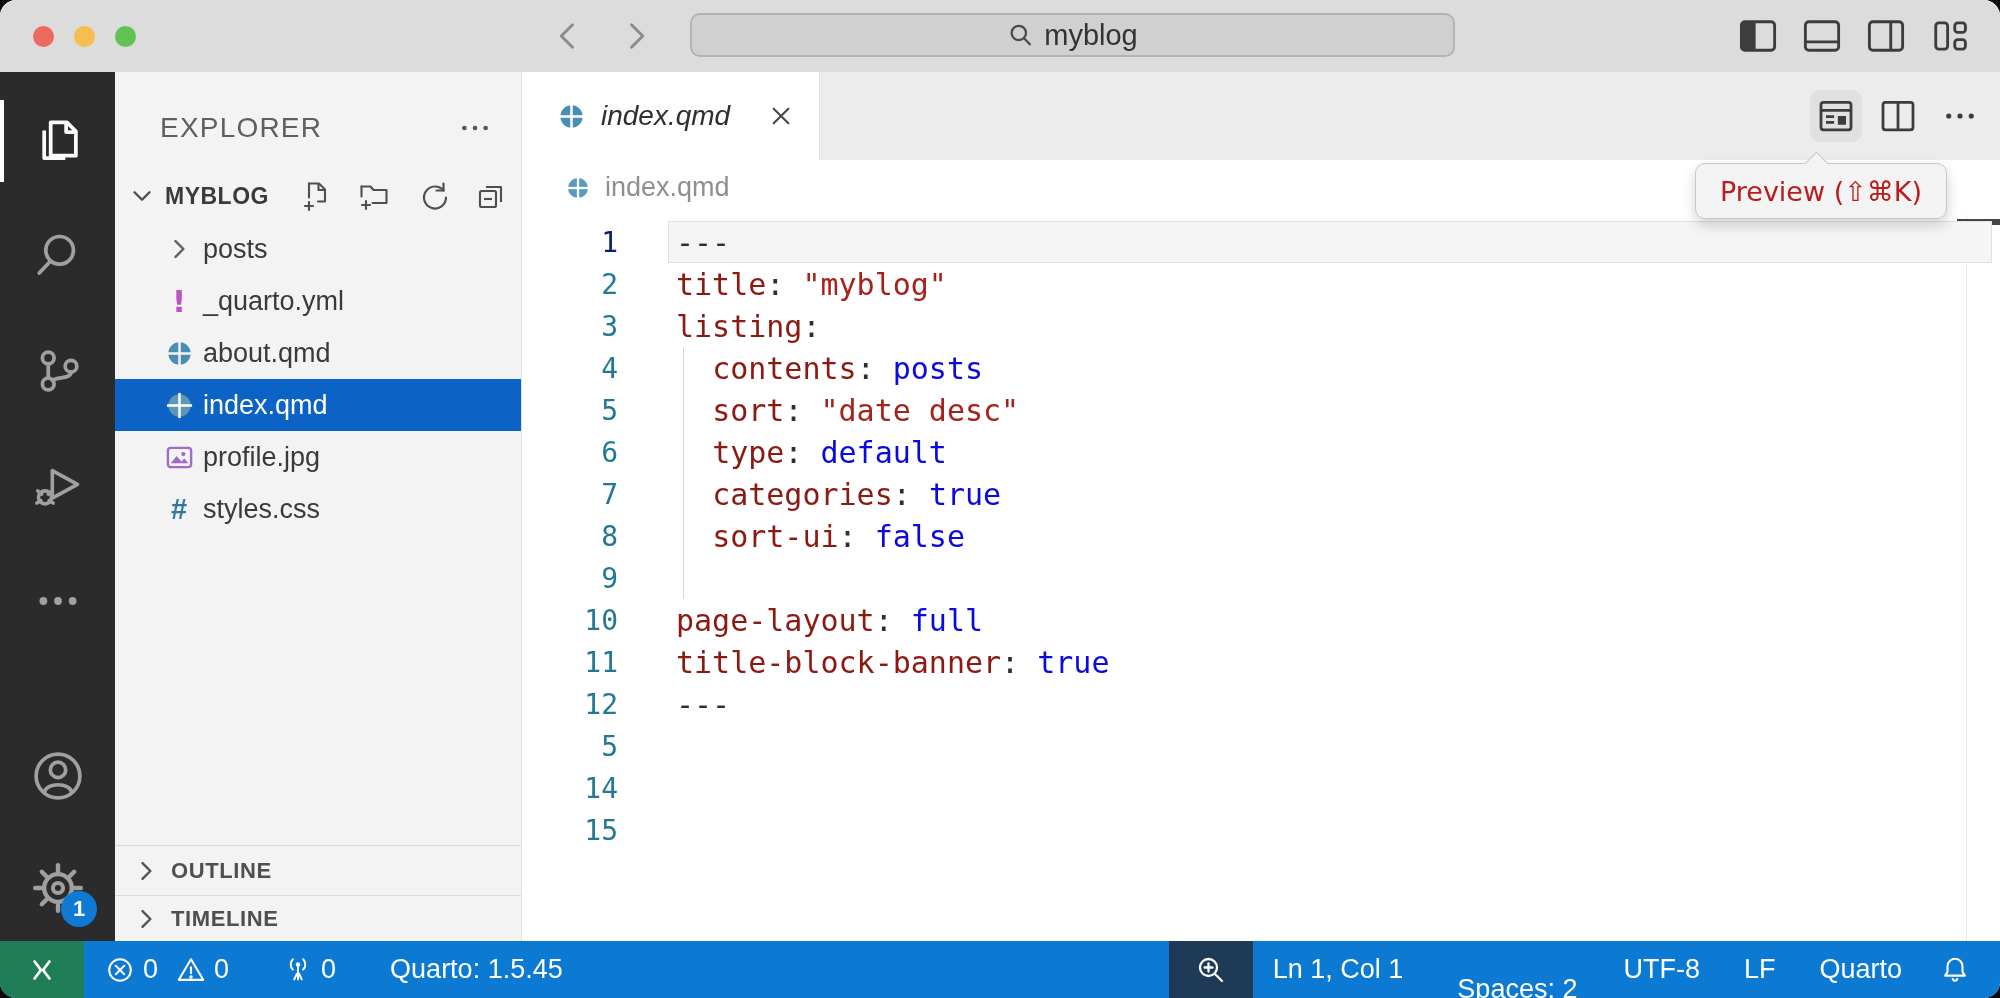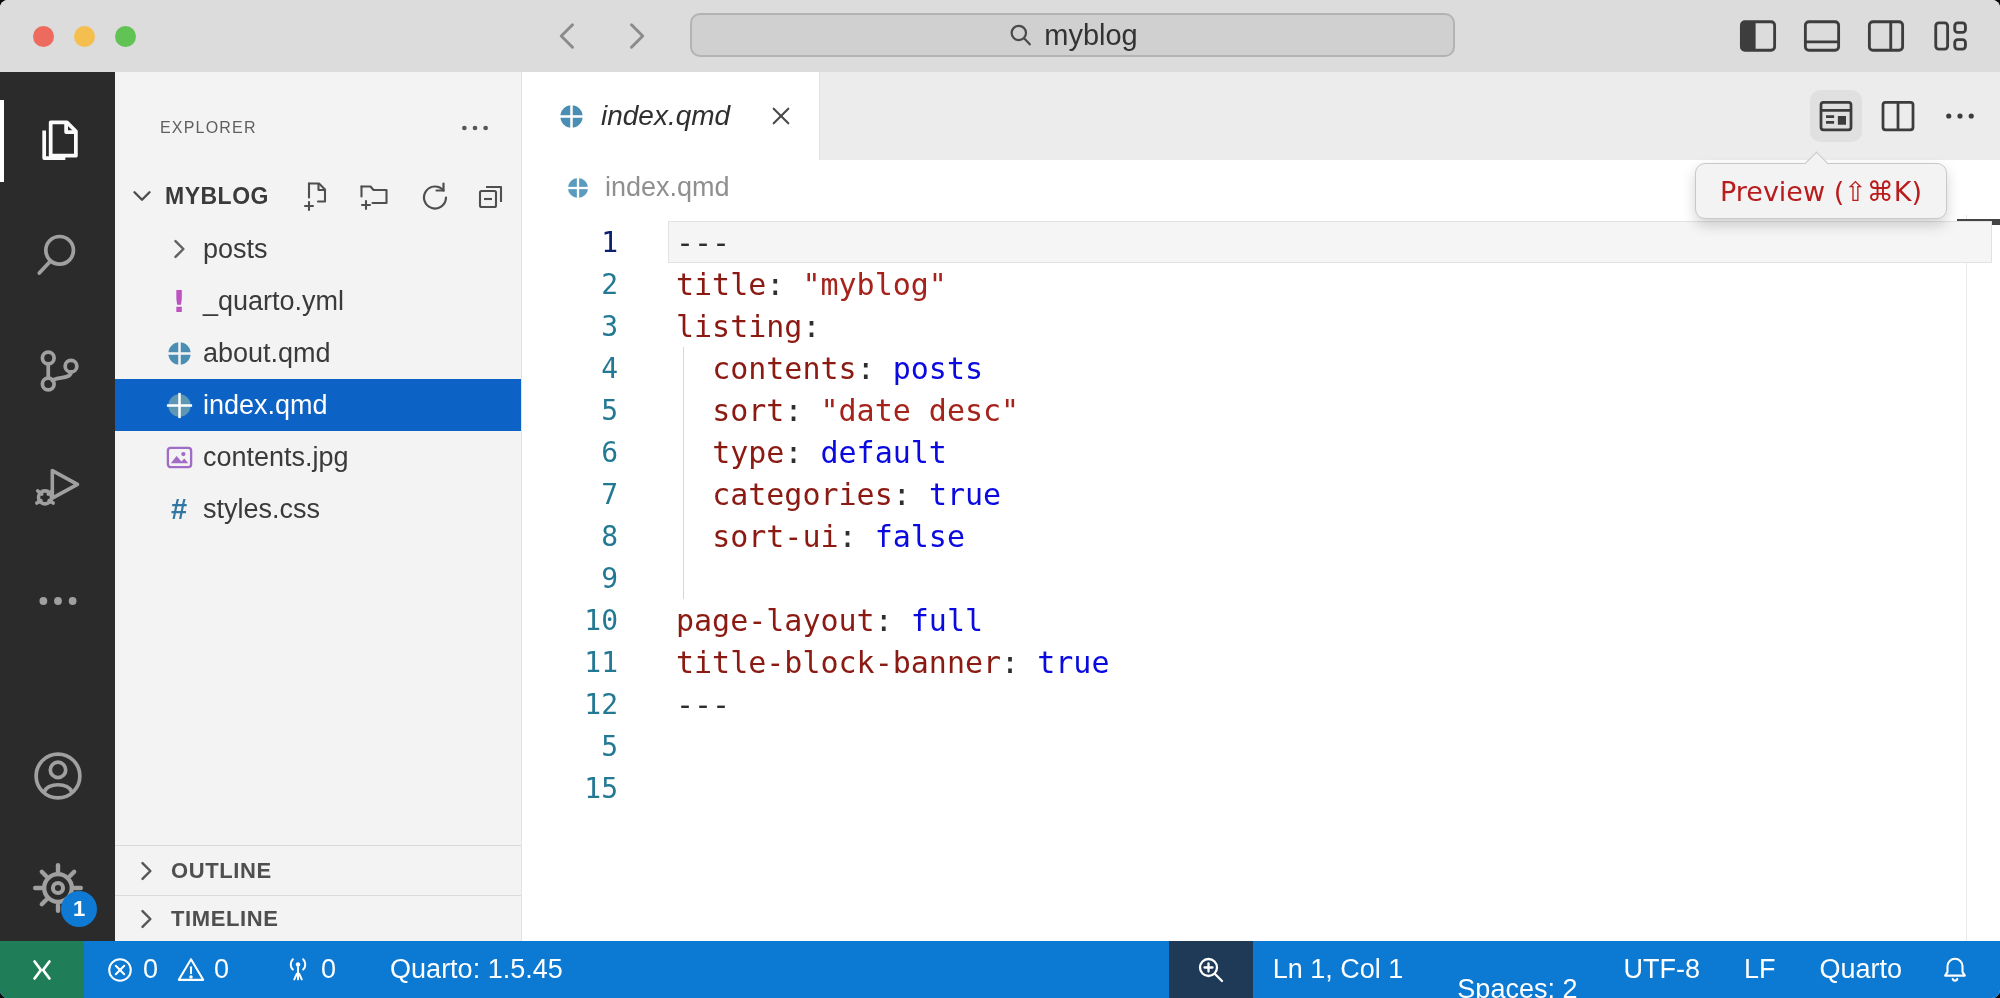--- a/index.html
+++ b/index.html
@@ -1,17 +1,17 @@
 <!DOCTYPE html>
 <html><head>
 <meta charset="utf-8">
 <style>
   html,body{margin:0;padding:0;background:#0a0a0a;}
   body{font-family:"Liberation Sans",sans-serif;-webkit-font-smoothing:antialiased;}
-  .window{position:relative;width:2000px;height:998px;border-radius:8px;overflow:hidden;background:#ffffff;}
+  .window{position:relative;width:2000px;height:998px;border-radius:16px;overflow:hidden;background:#ffffff;}
 
   
   .titlebar{position:absolute;left:0;top:0;width:2000px;height:72px;background:#dcdcdc;border-bottom:1px solid #c6c6c6;}
   .traffic{position:absolute;left:33px;top:26px;display:flex;gap:20px;}
   .tl{width:21px;height:21px;border-radius:50%;}
   .tl.red{background:#ed6a5e;}
   .tl.yellow{background:#f5bf4f;}
   .tl.green{background:#61c354;}
   .nav-arrow{position:absolute;top:14px;width:44px;height:44px;display:flex;align-items:center;justify-content:center;color:#8b8b8b;}
   .nav-back{left:546px;}
@@ -23,21 +23,21 @@
 
   
   .activitybar{position:absolute;left:0;top:72px;width:115px;height:869px;background:#2b2b2b;}
   .ab-item{position:absolute;left:0;width:115px;height:82px;display:flex;align-items:center;justify-content:center;color:#a0a0a0;cursor:pointer;}
   .ab-item.active{color:#fbfbfb;box-shadow:inset 4px 0 0 #ffffff;}
   .ab-badge{position:absolute;right:18px;bottom:2px;width:36px;height:36px;border-radius:50%;background:#0e7ad3;color:#fff;font-size:22px;font-weight:700;display:flex;align-items:center;justify-content:center;}
 
   
   .sidebar{position:absolute;left:115px;top:72px;width:407px;height:869px;background:#f3f3f3;border-right:1px solid #e3e3e3;box-sizing:border-box;}
   .exp-header{position:absolute;top:36px;left:45px;right:24px;height:40px;display:flex;align-items:center;}
-  .exp-title{font-size:16px;color:#5f5f5f;letter-spacing:1.2px;}
+  .exp-title{font-size:28px;color:#5f5f5f;letter-spacing:1.2px;}
   .exp-more{margin-left:auto;color:#555;width:44px;height:40px;display:flex;align-items:center;justify-content:center;}
   .ws-header{position:absolute;top:100px;left:10px;right:8px;height:48px;display:flex;align-items:center;}
   .ws-chev{width:34px;height:34px;display:flex;align-items:center;justify-content:center;color:#4e4e4e;}
   .ws-title{font-size:23px;font-weight:700;color:#3a3a3a;letter-spacing:.5px;margin-left:6px;}
   .ws-actions{margin-left:auto;display:flex;gap:14px;color:#4f4f4f;}
   .ws-actions .wsa{width:44px;height:42px;display:flex;align-items:center;justify-content:center;}
   .tree{position:absolute;top:151px;left:0;right:0;}
   .trow{height:52px;display:flex;align-items:center;padding-left:42px;cursor:pointer;}
   .trow .ticon{width:44px;height:44px;display:flex;align-items:center;justify-content:center;flex:none;}
   .trow .tlabel{font-size:27px;color:#3a3a3a;margin-left:2px;white-space:nowrap;}
@@ -305,21 +305,21 @@
         <span class="tlabel">index.qmd</span>
       </div>
       <div class="trow">
         <span class="ticon">
           <svg width="31" height="31" viewBox="0 0 32 32">
               <rect x="4" y="6" width="24" height="20" rx="3" fill="none" stroke="#a06cc7" stroke-width="2.4"></rect>
               <circle cx="20" cy="12.5" r="2.2" fill="#a06cc7"></circle>
               <path d="M7 22 L13 14.5 L18 20 L21 17 L25 22 Z" fill="#a06cc7"></path>
             </svg>
         </span>
-        <span class="tlabel">contents.jpg</span>
+        <span class="tlabel">profile.jpg</span>
       </div>
       <div class="trow">
         <span class="ticon">
             <span class="css-glyph">#</span>
           </span>
         <span class="tlabel">styles.css</span>
       </div>
     </div>
 
     <div class="bottom-sections">
@@ -441,20 +441,24 @@
       <div class="cline">
         <span class="ln">11</span>
         <span class="ctext"><span class="tk-key">title-block-banner</span><span class="tk-pn">: </span><span class="tk-val">true</span></span>
       </div>
       <div class="cline">
         <span class="ln">12</span>
         <span class="ctext"><span class="tk-pn">---</span></span>
       </div>
       <div class="cline">
         <span class="ln">5</span>
+          <span class="ctext"></span>
+      </div>
+      <div class="cline">
+        <span class="ln">14</span>
           <span class="ctext"></span>
       </div>
       <div class="cline">
         <span class="ln">15</span>
           <span class="ctext"></span>
       </div>
       <div class="indent-guide"></div>
     </div>
 
     <div class="ovr-line"></div>

